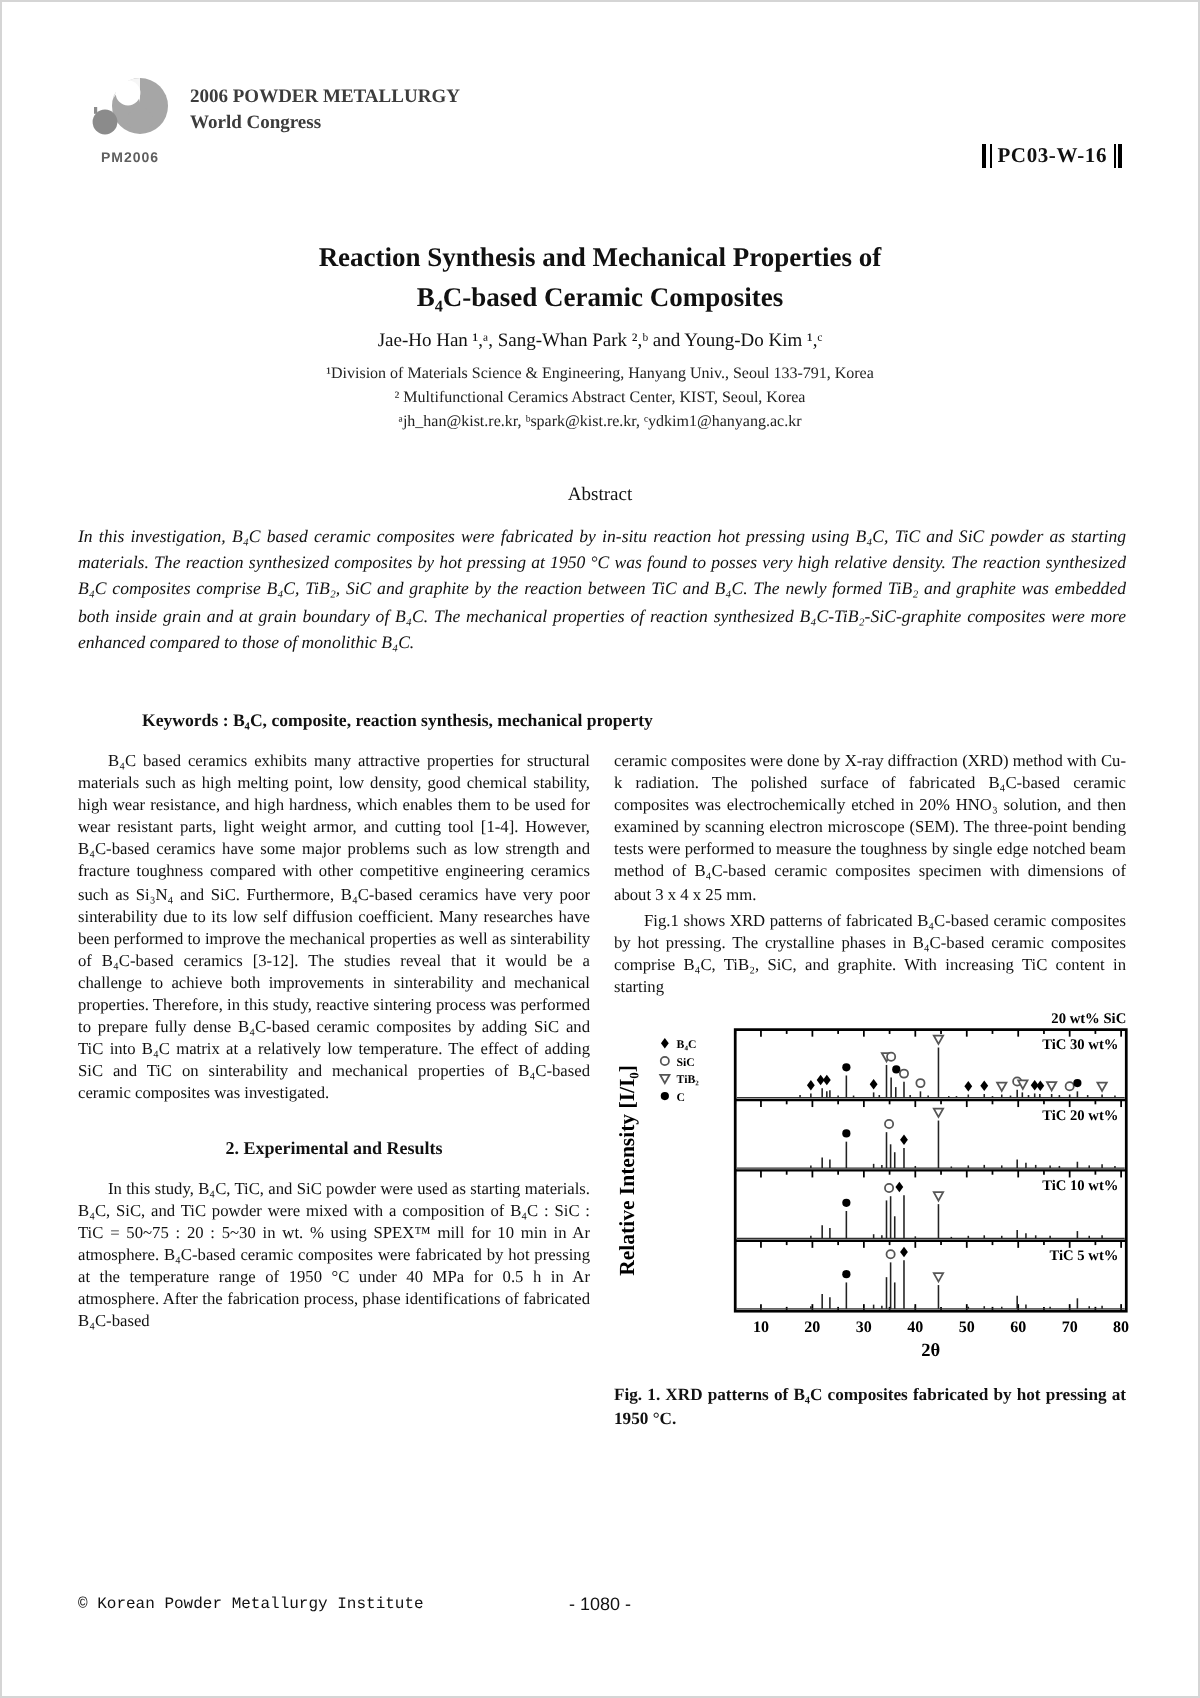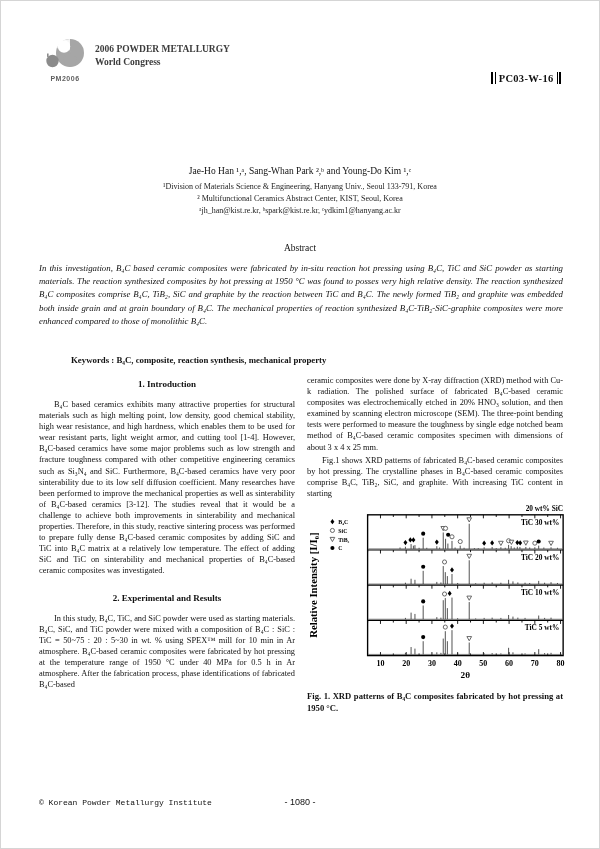--- a/index.html
+++ b/index.html
@@ -66,34 +66,37 @@
       <span class="idbar"></span>
         <span class="idbar-gap"></span>
         <span class="idbar thin"></span>
       <span class="idtext">PC03-W-16</span>
       <span class="idbar thin"></span>
         <span class="idbar-gap"></span>
         <span class="idbar"></span>
     </div>
   </div>
 
+  <h1 class="title">
+    <div>Reaction Synthesis and Mechanical Properties of</div>
+    <div>B₄C-based Ceramic Composites</div>
+  </h1>
   <div class="authors">Jae-Ho Han ¹,ᵃ, Sang-Whan Park ²,ᵇ and Young-Do Kim ¹,ᶜ</div>
   <div class="affil">
     <div>¹Division of Materials Science &amp; Engineering, Hanyang Univ., Seoul 133-791, Korea</div>
     <div>² Multifunctional Ceramics Abstract Center, KIST, Seoul, Korea</div>
     <div>ᵃjh_han@kist.re.kr, ᵇspark@kist.re.kr, ᶜydkim1@hanyang.ac.kr</div>
   </div>
 
   <div class="abs-head">Abstract</div>
   <div class="abstract">In this investigation, B₄C based ceramic composites were fabricated by in-situ reaction hot pressing using B₄C, TiC and SiC powder as starting materials. The reaction synthesized composites by hot pressing at 1950 °C was found to posses very high relative density. The reaction synthesized B₄C composites comprise B₄C, TiB₂, SiC and graphite by the reaction between TiC and B₄C. The newly formed TiB₂ and graphite was embedded both inside grain and at grain boundary of B₄C. The mechanical properties of reaction synthesized B₄C-TiB₂-SiC-graphite composites were more enhanced compared to those of monolithic B₄C.</div>
   <div class="keywords">Keywords : B₄C, composite, reaction synthesis, mechanical property</div>
 
   <div class="columns">
     <div class="col">
-      <div class="sec-heading">1. Introduction</div>
       <p class="body indent">B₄C based ceramics exhibits many attractive properties for structural materials such as high melting point, low density, good chemical stability, high wear resistance, and high hardness, which enables them to be used for wear resistant parts, light weight armor, and cutting tool [1-4]. However, B₄C-based ceramics have some major problems such as low strength and fracture toughness compared with other competitive engineering ceramics such as Si₃N₄ and SiC. Furthermore, B₄C-based ceramics have very poor sinterability due to its low self diffusion coefficient. Many researches have been performed to improve the mechanical properties as well as sinterability of B₄C-based ceramics [3-12]. The studies reveal that it would be a challenge to achieve both improvements in sinterability and mechanical properties. Therefore, in this study, reactive sintering process was performed to prepare fully dense B₄C-based ceramic composites by adding SiC and TiC into B₄C matrix at a relatively low temperature. The effect of adding SiC and TiC on sinterability and mechanical properties of B₄C-based ceramic composites was investigated.</p>
       <div class="sec-heading mt">2. Experimental and Results</div>
       <p class="body indent">In this study, B₄C, TiC, and SiC powder were used as starting materials. B₄C, SiC, and TiC powder were mixed with a composition of  B₄C : SiC : TiC = 50~75 : 20 : 5~30 in wt. % using SPEX™ mill for 10 min in Ar atmosphere. B₄C-based ceramic composites were fabricated by hot pressing at the temperature range of 1950 °C under 40 MPa for 0.5 h in Ar atmosphere. After the fabrication process, phase identifications of fabricated B₄C-based</p>
     </div>
     <div class="col">
       <p class="body">ceramic composites were done by X-ray diffraction (XRD) method with Cu-k radiation. The polished surface of fabricated B₄C-based ceramic composites was electrochemically etched in 20% HNO₃ solution, and then examined by scanning electron microscope (SEM). The three-point bending tests were performed to measure the toughness by single edge notched beam method of B₄C-based ceramic composites specimen with dimensions of about 3 x 4 x 25 mm.</p>
       <p class="body indent">Fig.1 shows XRD patterns of fabricated B₄C-based ceramic composites by hot pressing. The crystalline phases in B₄C-based ceramic composites comprise B₄C, TiB₂, SiC, and graphite. With increasing TiC content in starting</p>
       <div class="figure-wrap" id="xrd-chart"><svg viewBox="0 0 268 186" width="262" height="182">
             <rect x="62" y="12" width="200" height="144" fill="none" stroke="#000" stroke-width="1.4"></rect>
             <line x1="62" y1="12" x2="62" y2="14.2" stroke="#000" stroke-width="0.9"></line>

